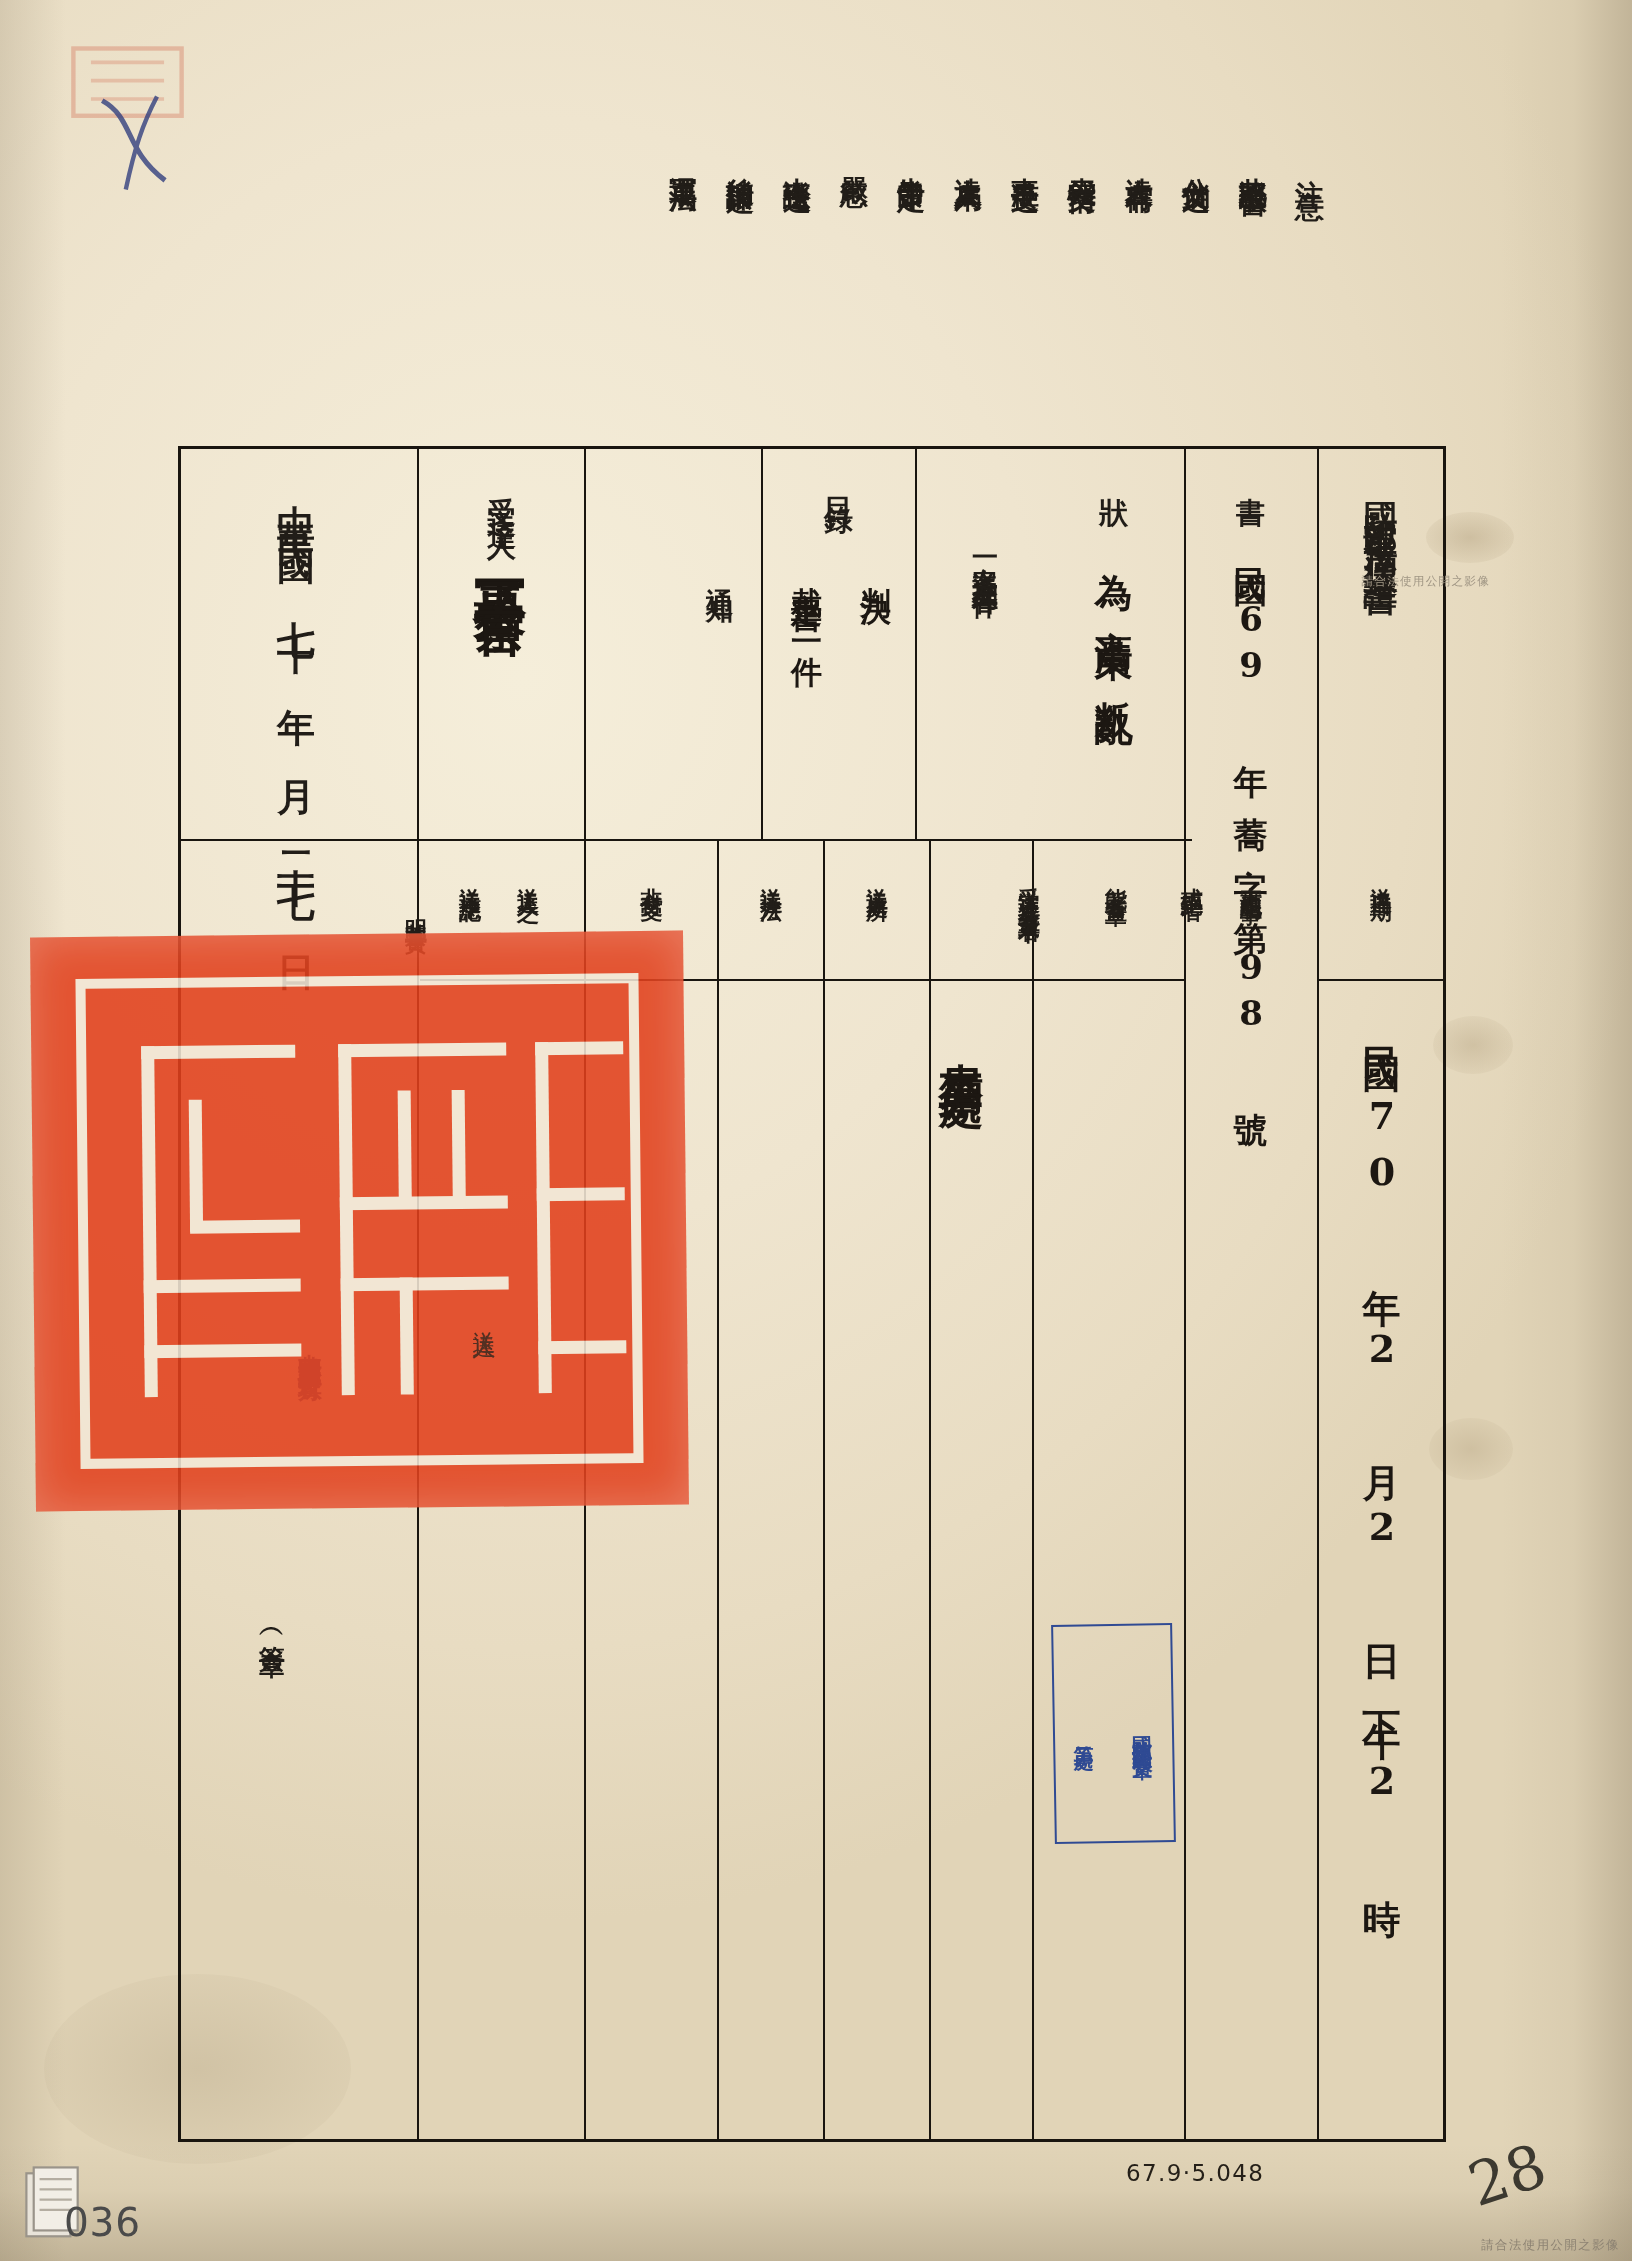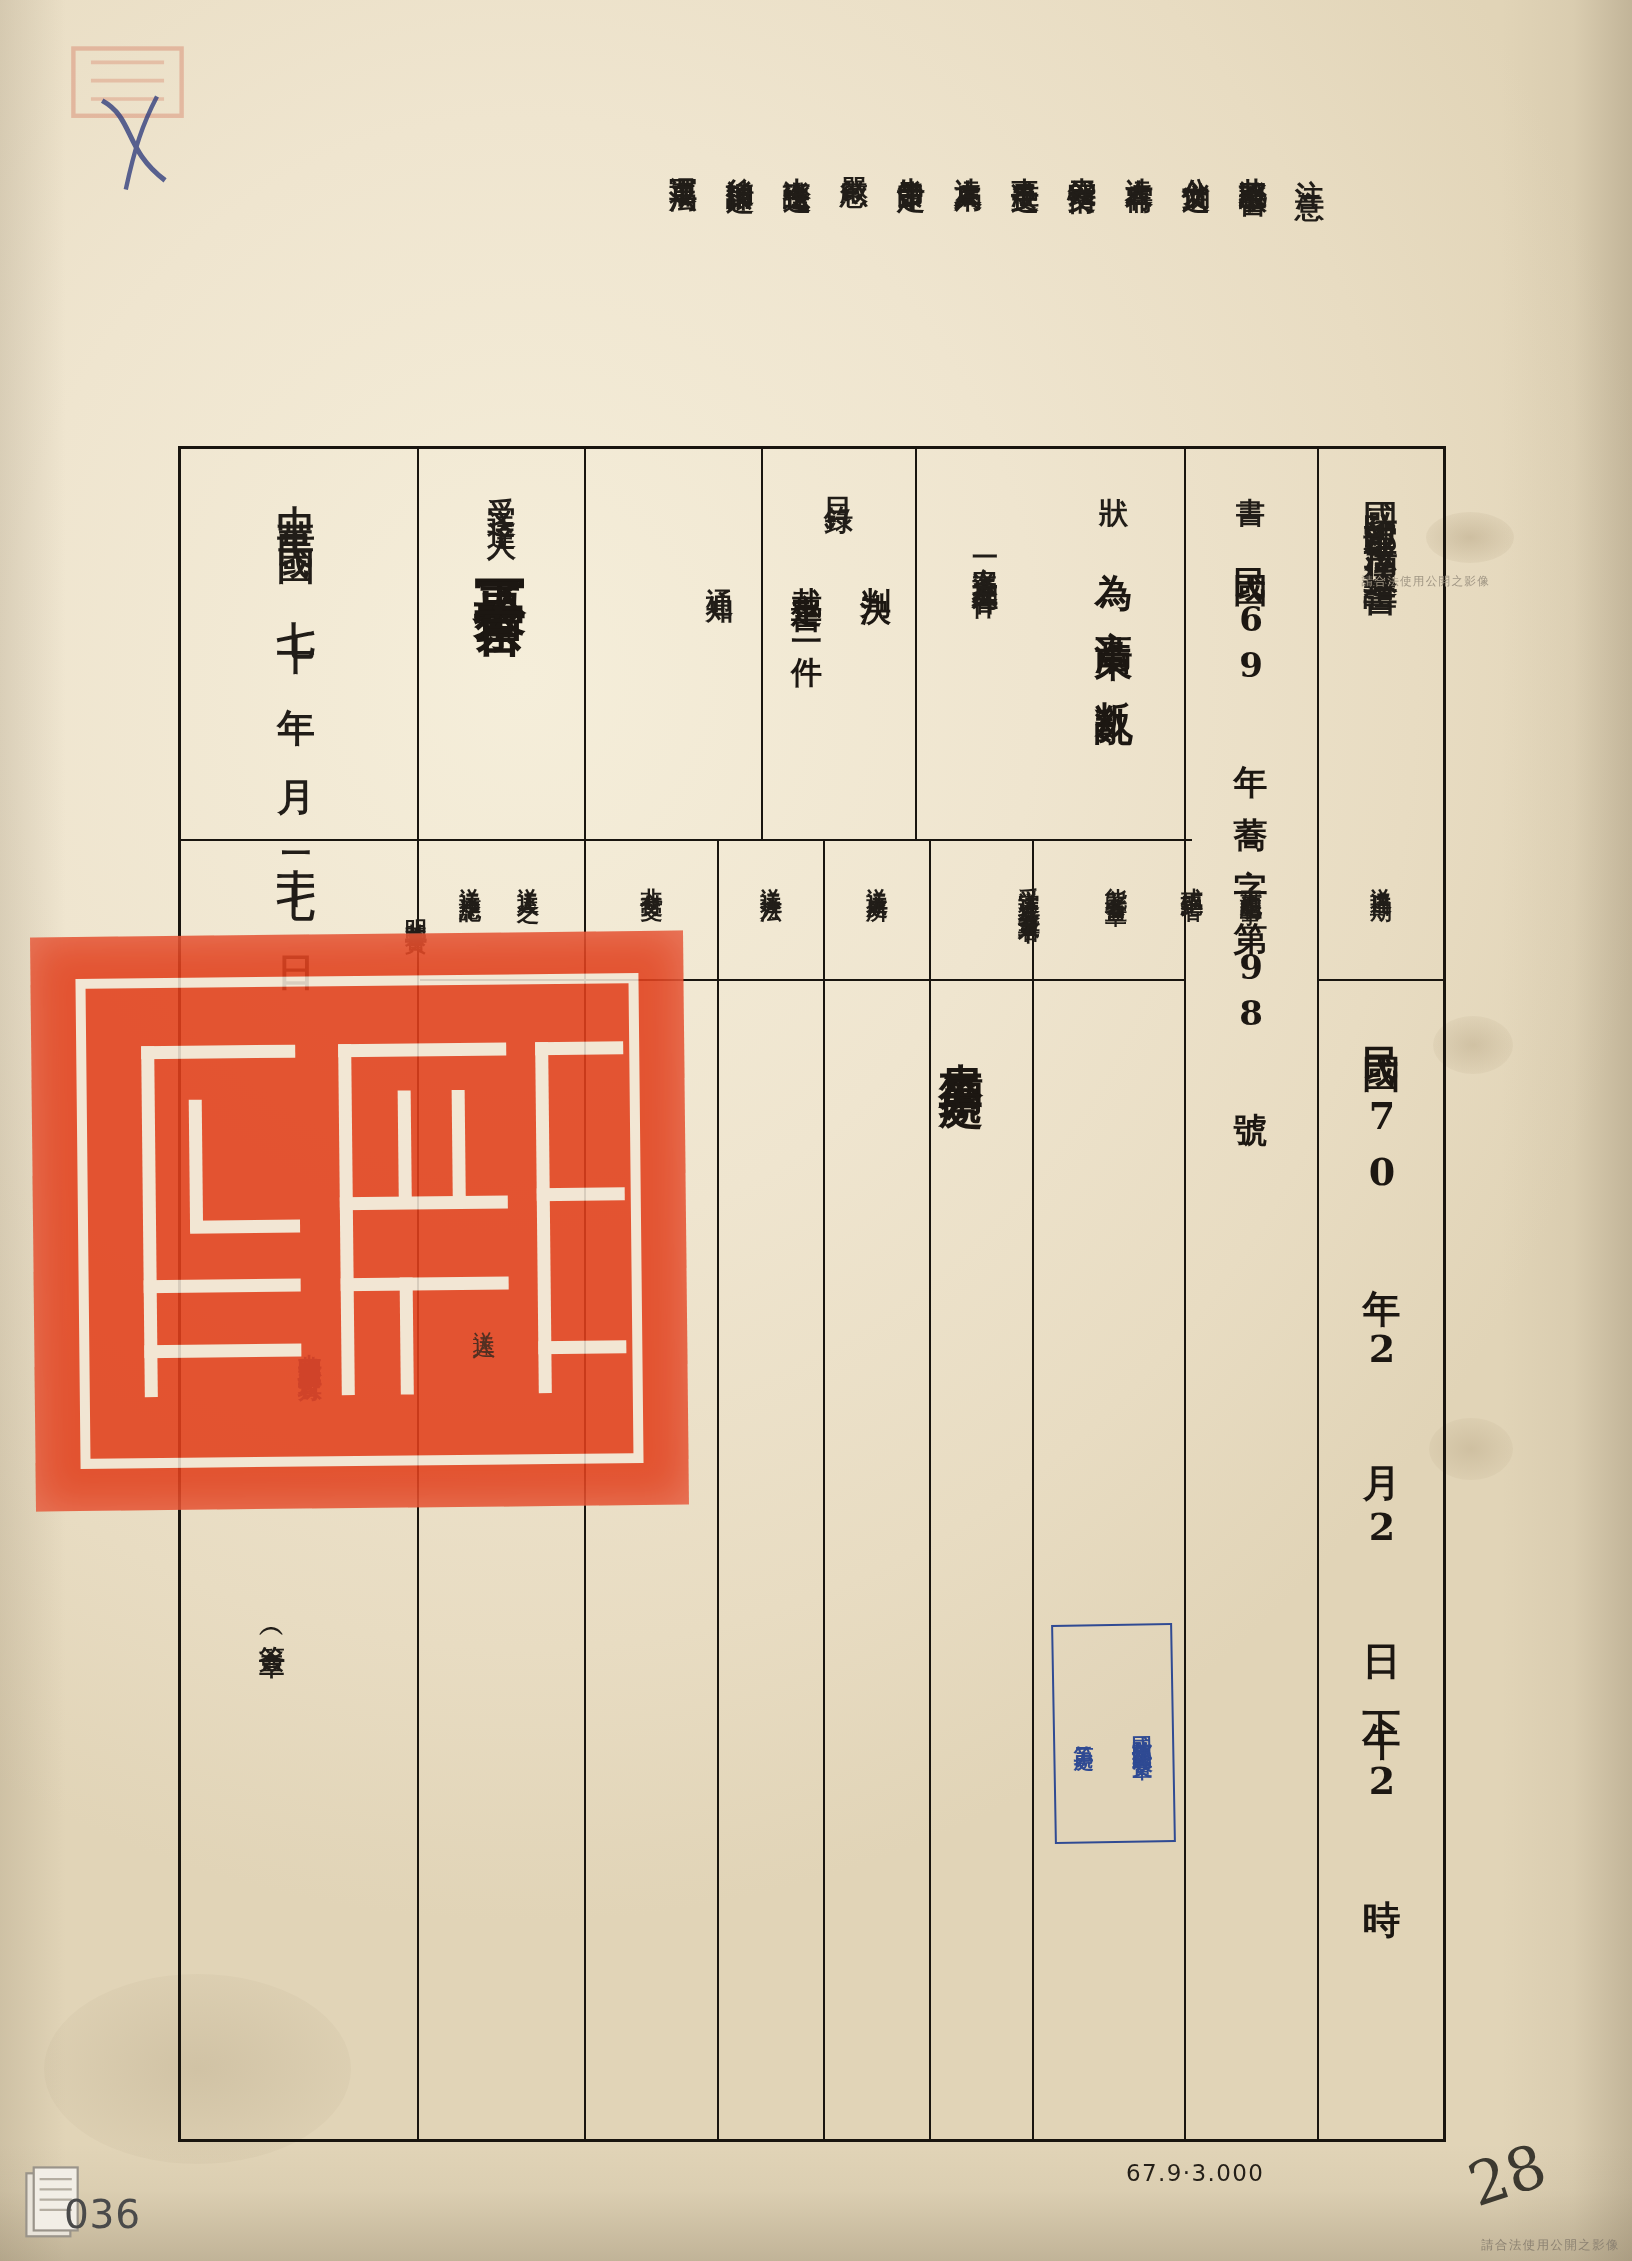--- a/index.html
+++ b/index.html
@@ -195,21 +195,21 @@
     left: 1126px;
     top: 2160px;
     font-size: 23px;
     letter-spacing: 0.06em;
     color: #241f18;
     font-family: "DejaVu Sans", sans-serif;
   }
   .archive-num {
     position: absolute;
     left: 64px;
-    bottom: 24px;
+    bottom: 16px;
     font-size: 39px;
     color: #4a4a4a;
     font-family: "DejaVu Sans", sans-serif;
     letter-spacing: 0.02em;
   }
   .archive-icon {
     position: absolute;
     left: 22px;
     bottom: 7.3px;
     width: 63px;
@@ -473,21 +473,21 @@
 
   <div class="bluestamp">
     <div class="col">
       <span class="v">國防部軍法局收文章</span>
     </div>
     <div class="col">
       <span class="v">第二處</span>
     </div>
   </div>
 
-  <div class="footcode">67.9·3.000</div>
+  <div class="footcode">67.9·5.048</div>
 
   <div class="archive-icon">
     <svg width="63" height="94" viewBox="0 0 86 128">
       <rect x="6" y="18" width="60" height="86" fill="#e9e4da" stroke="#9a948a" stroke-width="3"></rect>
       <rect x="16" y="10" width="60" height="86" fill="#f2eee6" stroke="#9a948a" stroke-width="3"></rect>
       <path d="M24 26 H68 M24 40 H68 M24 54 H68 M24 68 H68" stroke="#b4ada1" stroke-width="3"></path>
     </svg>
   </div>
   <div class="archive-num">036</div>
   <div class="pagenum-hand">28</div>

